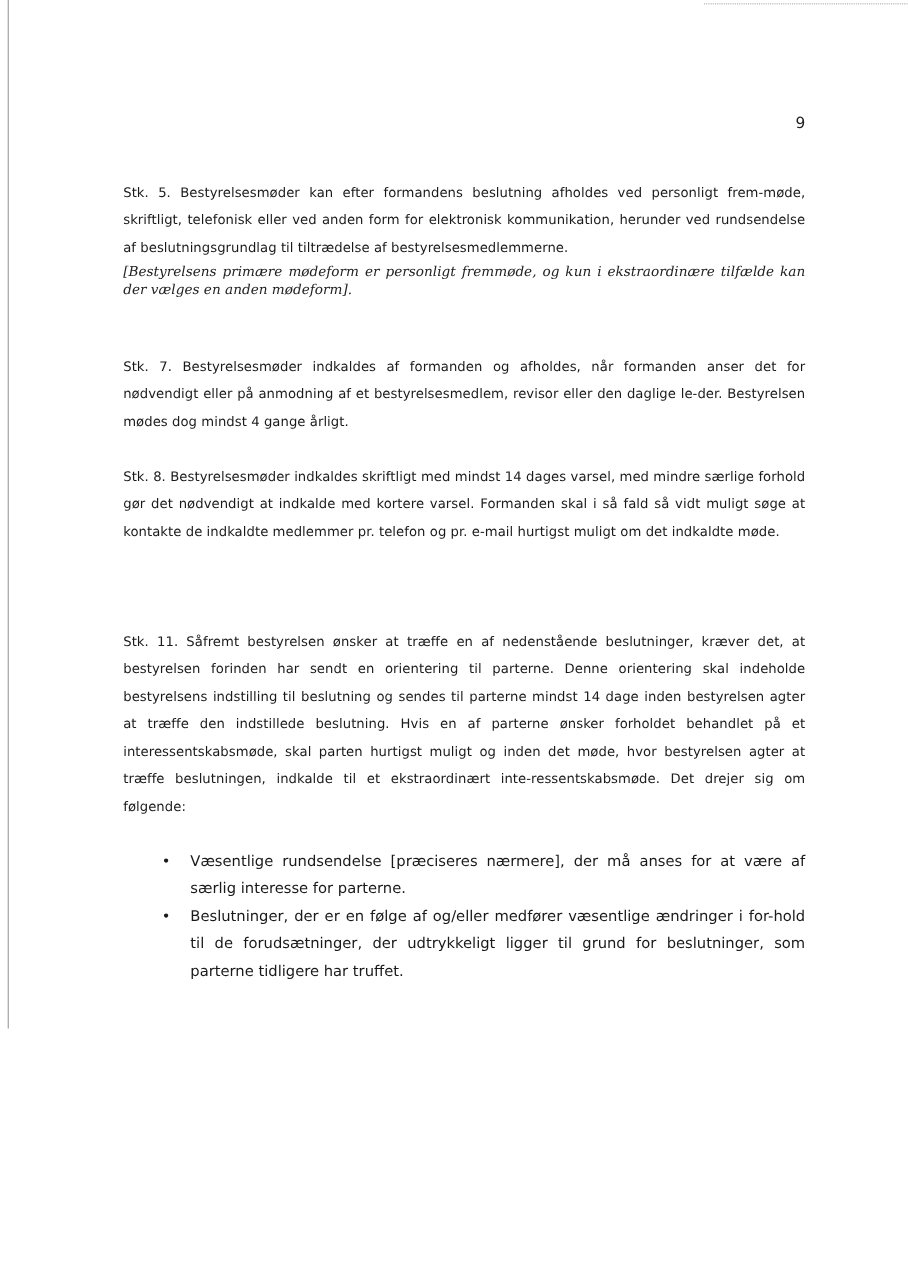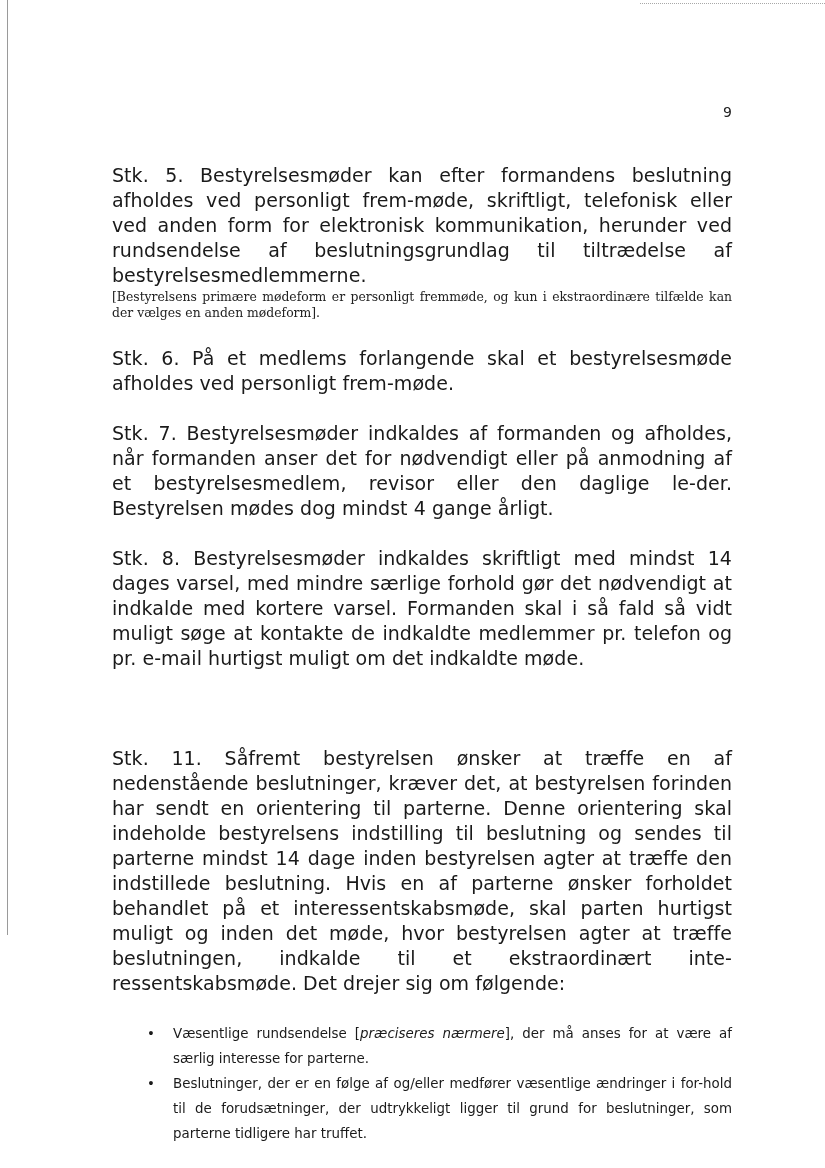--- a/index.html
+++ b/index.html
@@ -38,28 +38,29 @@
     font-size: 14px;
     color: #222;
   }
   .content {
     position: absolute;
     left: 112px;
     top: 163px;
     width: 620px;
   }
   .para {
-    font-size: 19px;
+    font-size: 12px;
     line-height: 25px;
     text-align: justify;
     letter-spacing: 0.05px;
     margin: 0;
   }
   .note {
     font-family: "DejaVu Serif", serif;
+    font-style: italic;
     font-size: 12.4px;
     line-height: 16px;
     text-align: justify;
     margin: 1px 0 0 0;
     color: #222;
   }
   .section { margin: 0; }
   .s5 { margin-bottom: 25px; }
   .gap { height: 25px; }
   ul.bullets {
@@ -72,40 +73,37 @@
     padding-left: 61px;
     font-size: 13.4px;
     line-height: 25px;
     text-align: justify;
   }
   ul.bullets li .bullet {
     position: absolute;
     left: 35px;
     top: 0;
   }
-  .it { font-style: italic; }
+  .it { }
 </style>
 </head>
 <body>
 
 <div class="scan-edge-left"></div>
 <div class="scan-edge-top"></div>
 
 <div class="page-number">9</div>
 
 <div class="content">
 
   <div class="section s5">
     <p class="para">Stk. 5. Bestyrelsesmøder kan efter formandens beslutning afholdes ved personligt frem-møde, skriftligt, telefonisk eller ved anden form for elektronisk kommunikation, herunder ved rundsendelse af beslutningsgrundlag til tiltrædelse af bestyrelsesmedlemmerne.</p>
     <p class="note">[Bestyrelsens primære mødeform er personligt fremmøde, og kun i ekstraordinære tilfælde kan der vælges en anden mødeform].</p>
   </div>
 
-  <div class="section">
-    <p class="para">Stk. 6. På et medlems forlangende skal et bestyrelsesmøde afholdes ved personligt frem-møde.</p>
-  </div>
   <div class="gap"></div>
 
   <div class="section">
     <p class="para">Stk. 7. Bestyrelsesmøder indkaldes af formanden og afholdes, når formanden anser det for nødvendigt eller på anmodning af et bestyrelsesmedlem, revisor eller den daglige le-der. Bestyrelsen mødes dog mindst 4 gange årligt.</p>
   </div>
   <div class="gap"></div>
 
   <div class="section">
     <p class="para">Stk. 8. Bestyrelsesmøder indkaldes skriftligt med mindst 14 dages varsel, med mindre særlige forhold gør det nødvendigt at indkalde med kortere varsel. Formanden skal i så fald så vidt muligt søge at kontakte de indkaldte medlemmer pr. telefon og pr. e-mail hurtigst muligt om det indkaldte møde.</p>
   </div>

